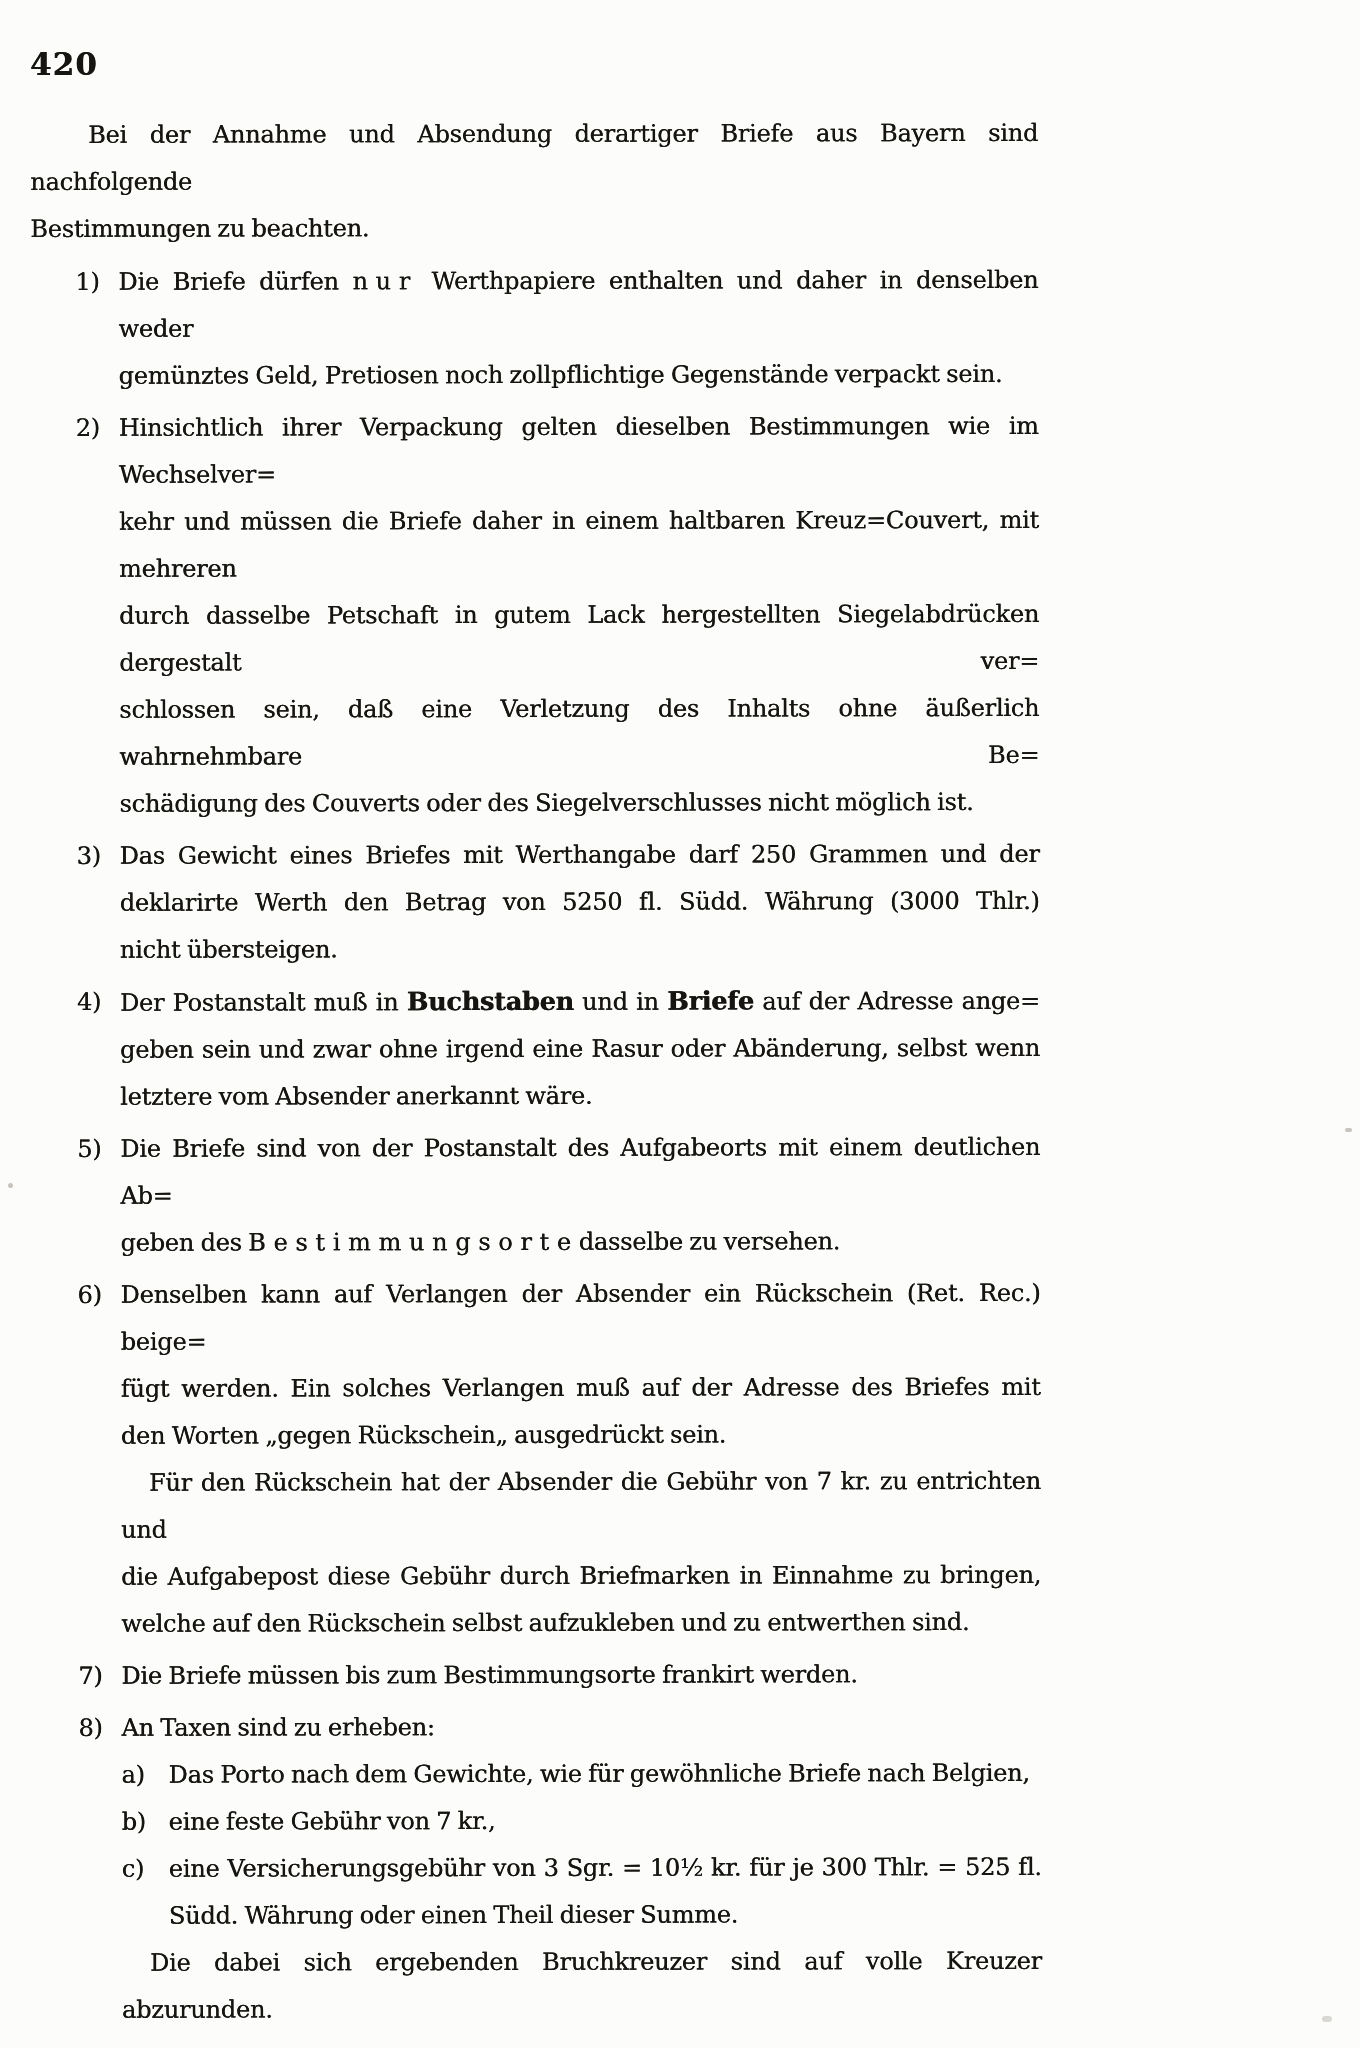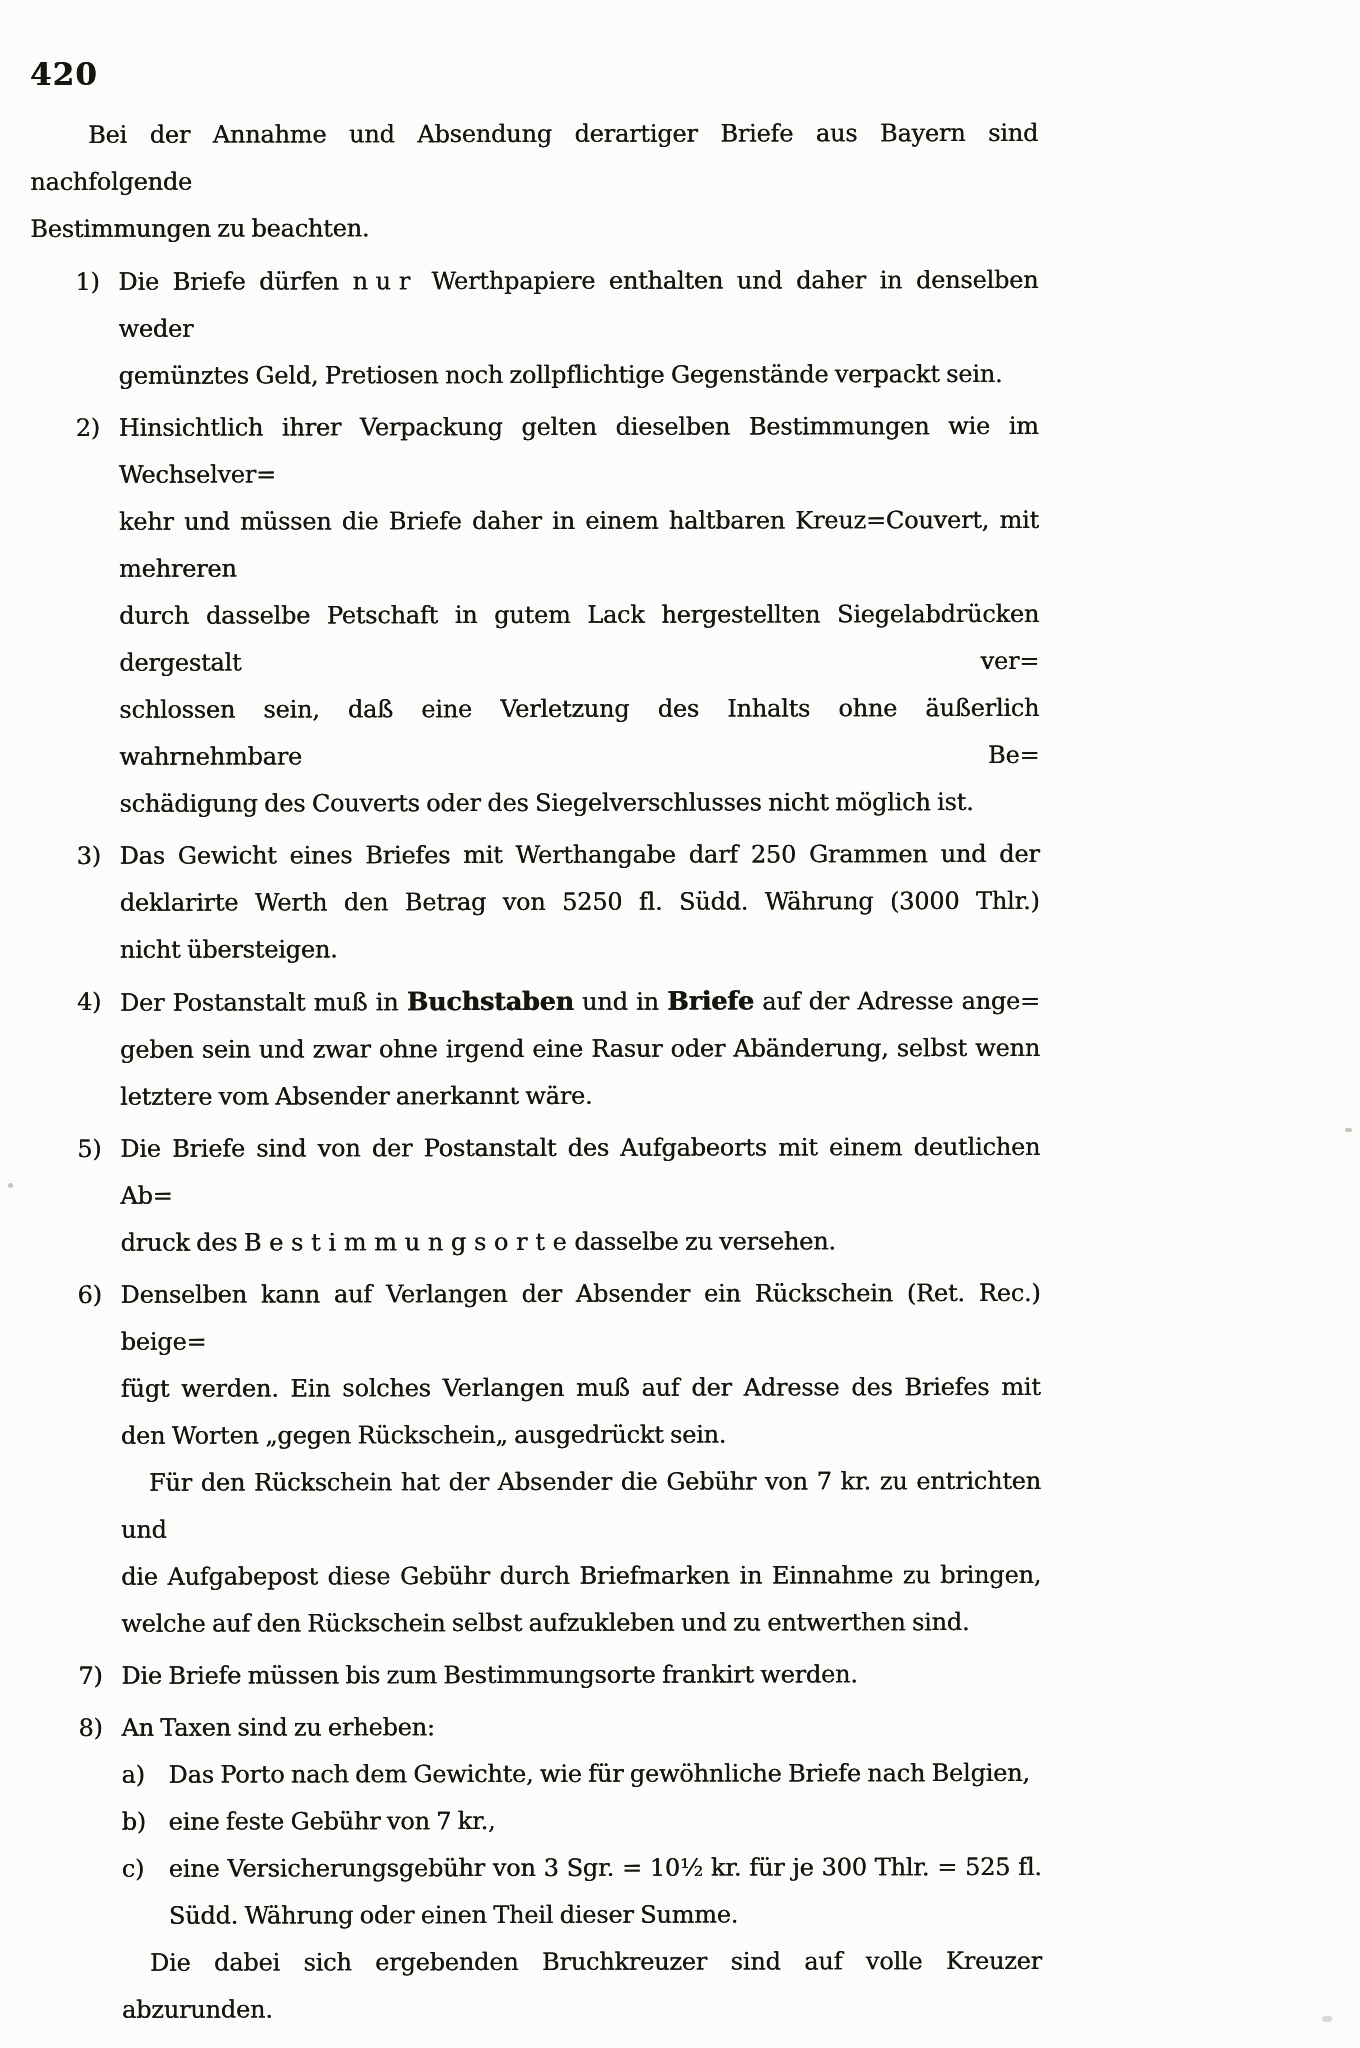--- a/index.html
+++ b/index.html
@@ -15,21 +15,21 @@
     width: 1360px;
     height: 2048px;
     background: #fcfcfa;
     color: #171511;
     font-family: "DejaVu Serif", "Liberation Serif", serif;
     text-shadow: 0.35px 0 0 currentColor; 
   }
   .page-number {
     position: absolute;
     left: 30px;
-    top: 56px;
+    top: 46px;
     font-size: 31px;
     font-weight: bold;
     letter-spacing: 1px;
   }
   .content {
     position: absolute;
     left: 30px;
     top: 112px;
     width: 1008px;
     font-size: 24px;
@@ -116,21 +116,21 @@
       </div>
       <div class="item">
         <div class="marker">4)</div>
         <div class="line"><span>Der Postanstalt muß in </span><span class="b">Buchstaben</span><span> und in </span><span class="b">Briefe</span><span> auf der Adresse ange=</span></div>
         <div class="line">geben sein und zwar ohne irgend eine Rasur oder Abänderung, selbst wenn</div>
         <div class="line last">letztere vom Absender anerkannt wäre.</div>
       </div>
       <div class="item">
         <div class="marker">5)</div>
         <div class="line">Die Briefe sind von der Postanstalt des Aufgabeorts mit einem deutlichen Ab=</div>
-        <div class="line last"><span>druck des </span><span class="sp">Bestimmungsorte</span><span>dasselbe zu versehen.</span></div>
+        <div class="line last"><span>geben des </span><span class="sp">Bestimmungsorte</span><span>dasselbe zu versehen.</span></div>
       </div>
       <div class="item">
         <div class="marker">6)</div>
         <div class="line">Denselben kann auf Verlangen der Absender ein Rückschein (Ret. Rec.) beige=</div>
         <div class="line">fügt werden. Ein solches Verlangen muß auf der Adresse des Briefes mit</div>
         <div class="line last">den Worten „gegen Rückschein„ ausgedrückt sein.</div>
         <div class="para indent">
           <div class="line">Für den Rückschein hat der Absender die Gebühr von 7 kr. zu entrichten und</div>
           <div class="line">die Aufgabepost diese Gebühr durch Briefmarken in Einnahme zu bringen,</div>
           <div class="line last">welche auf den Rückschein selbst aufzukleben und zu entwerthen sind.</div>

